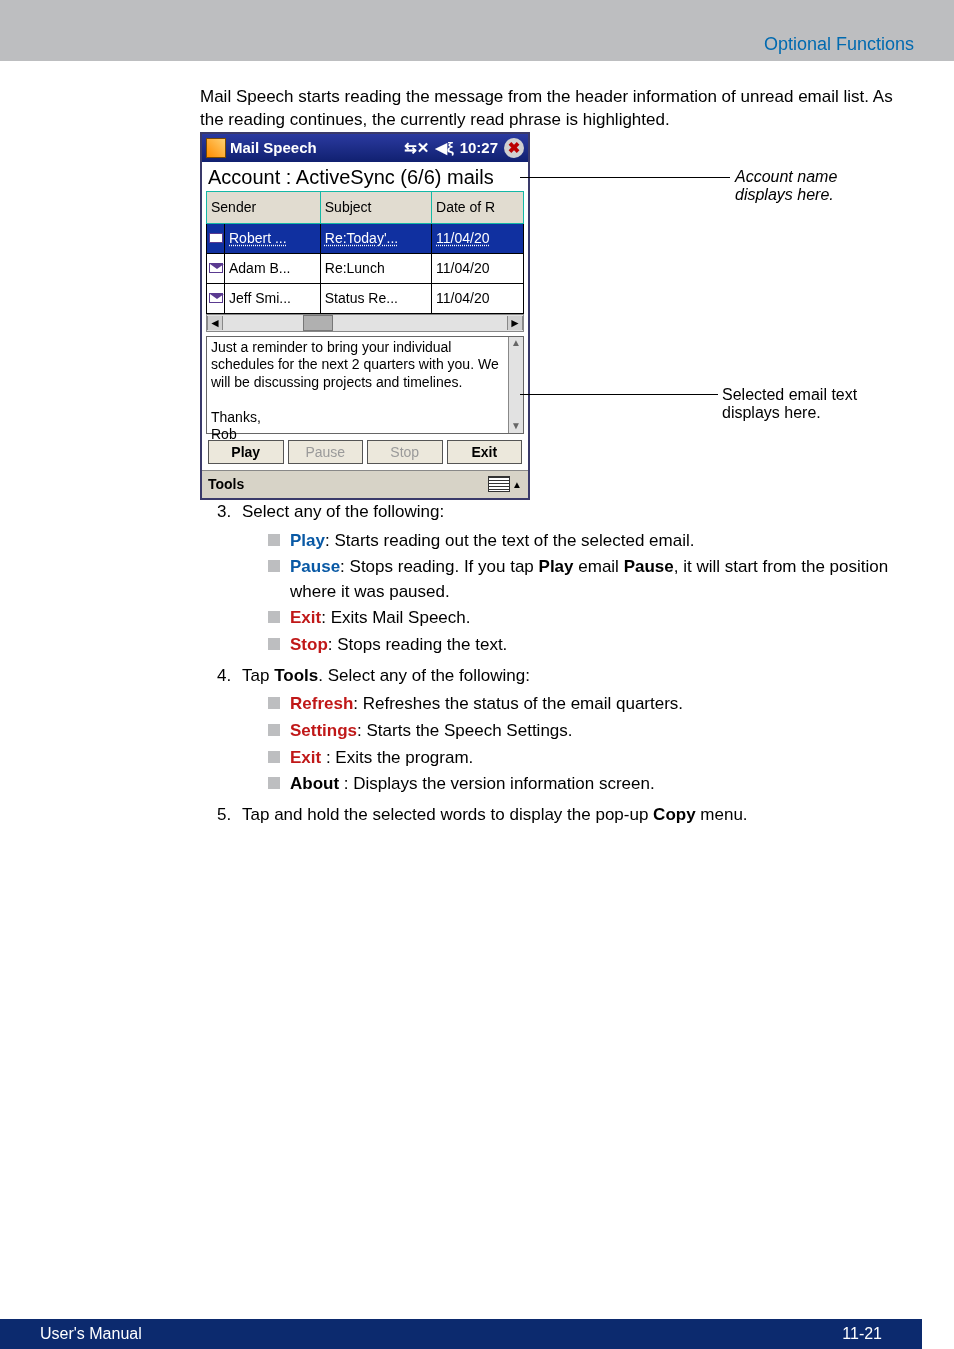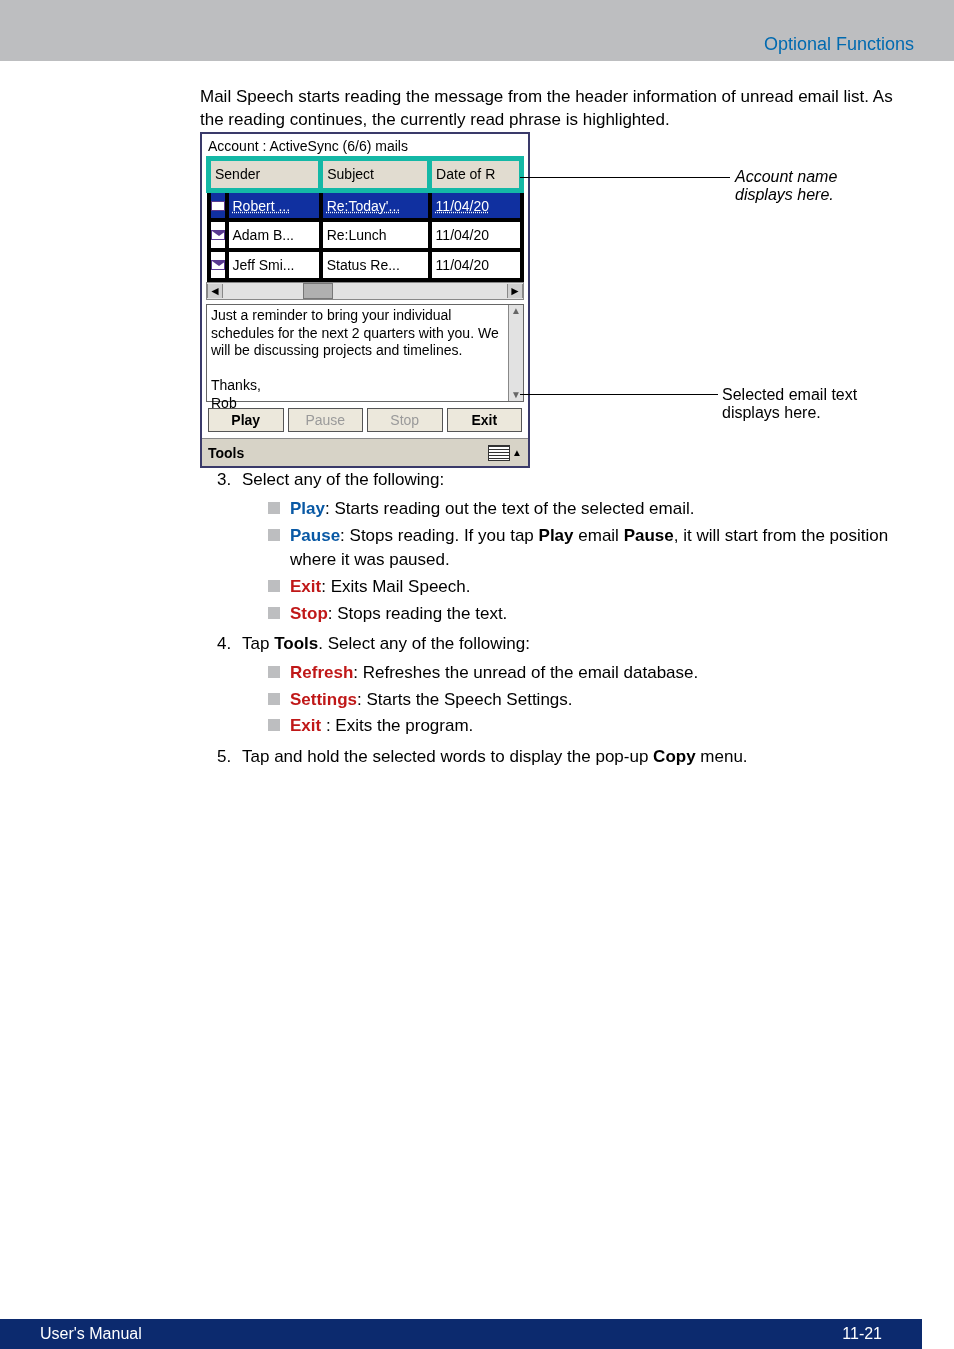--- a/index.html
+++ b/index.html
@@ -61,42 +61,42 @@
   .tb-spacer { flex:1; }
   .tb-status { display:flex; align-items:center; gap:6px; }
   .tb-close {
     width:20px;height:20px;border-radius:50%;
     background:#d0d0d0;color:#b00; font-weight:bold;
     display:flex;align-items:center;justify-content:center;
     font-size:15px;
   }
   .acct-line {
     font-family: Tahoma, sans-serif;
-    font-size: 14px;
+    font-size: 20px;
     padding: 4px 6px 2px;
     color:#000;
   }
   .tbl {
     width: calc(100% - 8px);
     margin: 0 4px;
     border-collapse: collapse;
     font-family: Tahoma, sans-serif;
     font-size: 14px;
     color:#000;
   }
   .tbl th {
     background:#e1dcd0;
-    border:5px solid #14b8a6;
+    border:1px solid #14b8a6;
     font-weight:normal;
     text-align:left;
     padding:1px 4px;
     height:32px;
   }
   .tbl td {
-    border:4px solid #000000;
+    border:1px solid #000000;
     padding:1px 4px;
     height:30px;
     white-space:nowrap;
     overflow:hidden;
   }
   .tbl tr.sel td {
     background:#1030a0;
     color:#fff;
     text-decoration: underline dotted;
   }
@@ -226,20 +226,31 @@
 <div class="top-bar"></div>
 <div class="header-band">
   <span>Optional Functions</span>
 </div>
 
 <div class="content">
   <p class="intro">Mail Speech starts reading the message from the header information of unread email list. As the reading continues, the currently read phrase is highlighted.</p>
 
   <div class="shot-row" style="position:relative;">
     <div class="shot-frame">
+      <div class="title-bar">
+        <span class="tb-icon"></span>
+        <span>Mail Speech</span>
+        <span class="tb-spacer"></span>
+        <span class="tb-status">
+          <span>⇆✕</span>
+          <span>◀ξ</span>
+          <span>10:27</span>
+          <span class="tb-close">✖</span>
+        </span>
+      </div>
 
       <div class="acct-line">Account :   ActiveSync  (6/6) mails</div>
 
       <table class="tbl">
         <tbody>
             <tr>
           <th colspan="2">Sender</th>
           <th>Subject</th>
           <th>Date of R</th>
         </tr>
@@ -312,23 +323,24 @@
       <ul class="sublist">
         <li><span class="b c-blue">Play</span><span>: Starts reading out the text of the selected email.</span></li>
         <li><span class="b c-blue">Pause</span><span>: Stops reading. If you tap </span><span class="b">Play</span><span> email </span><span class="b">Pause</span><span>, it will start from the position where it was paused.</span></li>
         <li><span class="b c-red">Exit</span><span>: Exits Mail Speech.</span></li>
         <li><span class="b c-red">Stop</span><span>: Stops reading the text.</span></li>
       </ul>
     </li>
     <li>
       <span>Tap </span><span class="b">Tools</span><span>. Select any of the following:</span>
       <ul class="sublist">
-        <li><span class="b c-red">Refresh</span><span>: Refreshes the unread of the email database.</span></li>
+        <li><span class="b c-red">Refresh</span><span>: Refreshes the status of the email quarters.</span></li>
         <li><span class="b c-red">Settings</span><span>: Starts the Speech Settings.</span></li>
         <li><span class="b c-red">Exit</span><span>    : Exits the program.</span></li>
+        <li><span class="b">About</span><span> : Displays the version information screen.</span></li>
       </ul>
     </li>
     <li>
       <span>Tap and hold the selected words to display the pop-up </span><span class="b">Copy</span><span> menu.</span>
     </li>
   </ol>
 
   <div class="spacer-bottom"></div>
 </div>
 

